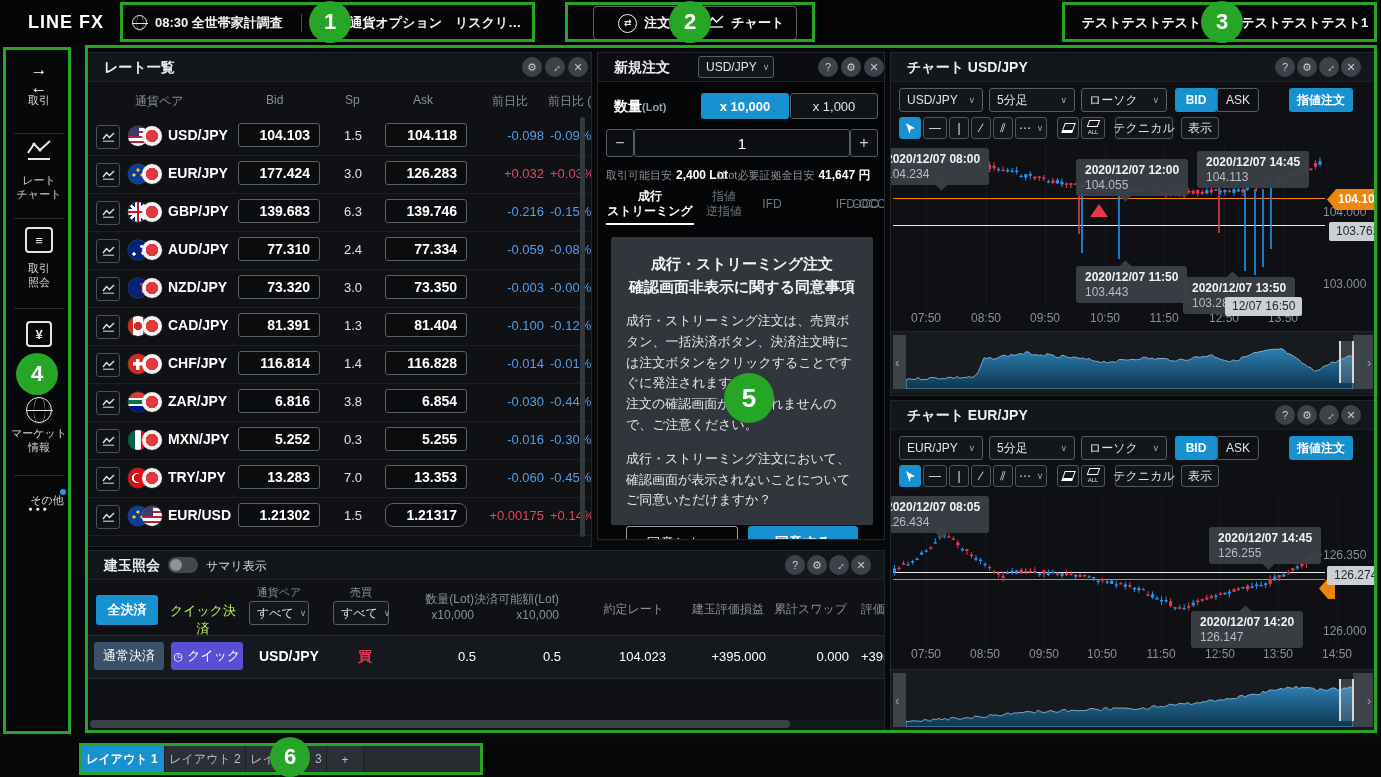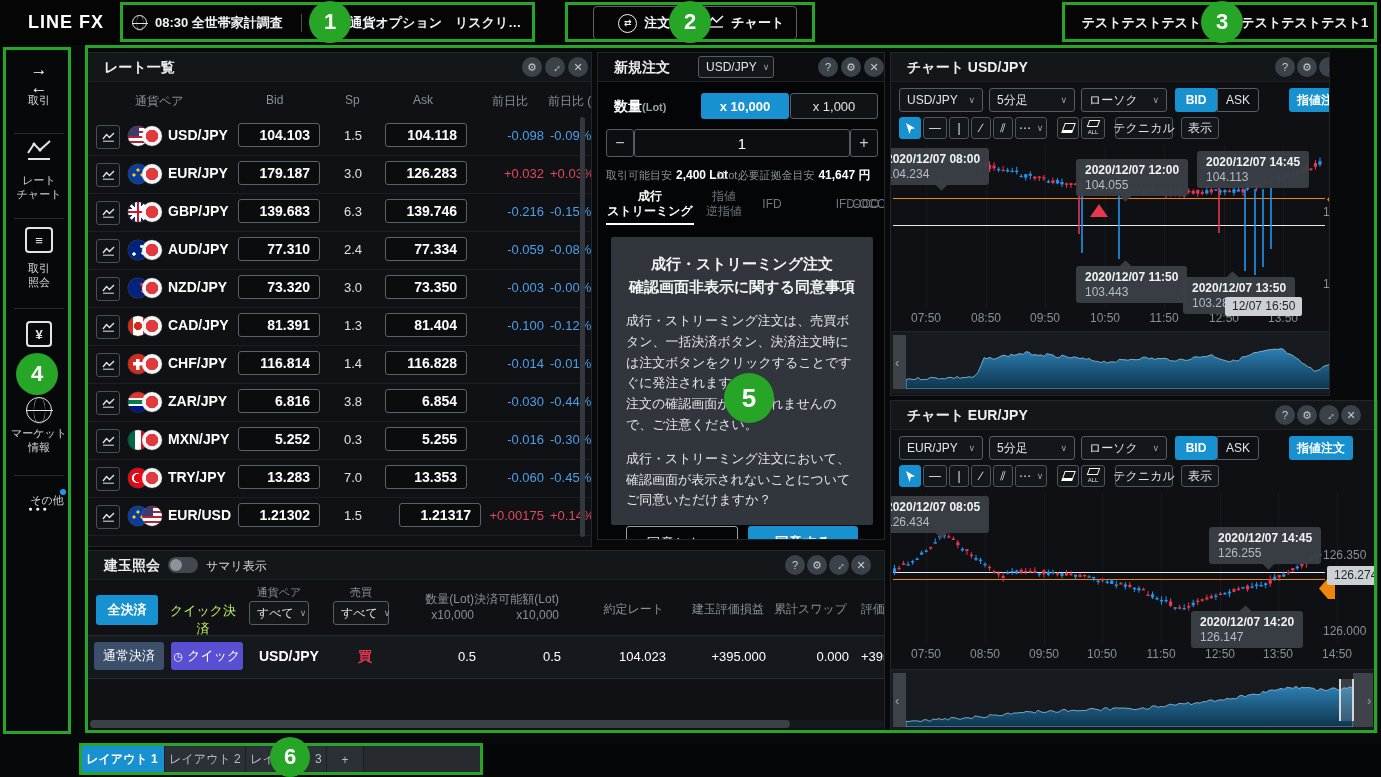--- a/index.html
+++ b/index.html
@@ -206,21 +206,21 @@
         <div class="rrow" style="top: 102px;">
           <div class="rbtn">
             <svg width="13" height="10" viewBox="0 0 13 10">
               <polyline points="1,7 4.5,2.5 7.5,5.5 12,1" fill="none" stroke="#dfe3e7" stroke-width="1.4"></polyline>
               <line x1="1" y1="9.2" x2="12" y2="9.2" stroke="#dfe3e7"></line>
             </svg>
           </div>
           <span class="fl fl-eu" style="left: 40px;"></span>
           <span class="fl fl-jp" style="left: 54px; z-index: 2;"></span>
           <div class="pairname">EUR/JPY</div>
-          <div class="pricebox" style="left: 150px;">179.187</div>
+          <div class="pricebox" style="left: 150px;">177.424</div>
           <div class="spv" style="left: 245px; width: 40px; text-align: center;">3.0</div>
           <div class="pricebox" style="left: 297px;">126.283</div>
           <div class="chg pos" style="left: 386px;">+0.032</div>
           <div class="pct pos" style="left: 462px;">+0.03%</div>
         </div>
         <div class="rrow" style="top: 140px;">
           <div class="rbtn">
             <svg width="13" height="10" viewBox="0 0 13 10">
               <polyline points="1,7 4.5,2.5 7.5,5.5 12,1" fill="none" stroke="#dfe3e7" stroke-width="1.4"></polyline>
               <line x1="1" y1="9.2" x2="12" y2="9.2" stroke="#dfe3e7"></line>
@@ -352,21 +352,21 @@
             <svg width="13" height="10" viewBox="0 0 13 10">
               <polyline points="1,7 4.5,2.5 7.5,5.5 12,1" fill="none" stroke="#dfe3e7" stroke-width="1.4"></polyline>
               <line x1="1" y1="9.2" x2="12" y2="9.2" stroke="#dfe3e7"></line>
             </svg>
           </div>
           <span class="fl fl-eu" style="left: 40px;"></span>
           <span class="fl fl-us" style="left: 54px; z-index: 2;"></span>
           <div class="pairname">EUR/USD</div>
           <div class="pricebox" style="left: 150px;">1.21302</div>
           <div class="spv" style="left: 245px; width: 40px; text-align: center;">1.5</div>
-          <div class="pricebox" style="left: 311px;">1.21317</div>
+          <div class="pricebox" style="left: 297px; border-radius: 8px;">1.21317</div>
           <div class="chg pos" style="left: 386px;">+0.00175</div>
           <div class="pct pos" style="left: 462px;">+0.14%</div>
         </div>
       </div>
     <div class="vscroll"></div>
   </div>
 
   <div class="panel" id="order-panel" style="left:597px;top:52px;width:288px;height:488px;">
     <div class="phead" style="background:#0b0d10;"></div>
     <div class="ptitle">新規注文</div>
@@ -458,21 +458,21 @@
           <div class="pval" style="right: 120px; top: 13px;">+395.000</div>
           <div class="pval" style="right: 37px; top: 13px;">0.000</div>
           <div class="pval" style="left: 773px; top: 13px; width: 60px; text-align: left; overflow: hidden;">+395</div>
         </div>
     </div>
     <div class="hscroll">
         <span class="thumb"></span>
       </div>
   </div>
 
-  <div class="panel" id="chart-usd" style="left:890px;top:52px;width:440px;height:344px;background:#0e1013;">
+  <div class="panel" id="chart-usd" style="left:890px;top:52px;width:488px;height:344px;background:#0e1013;">
     <div class="phead"></div>
     <div class="ptitle">チャート USD/JPY</div>
   <div class="hicon" style="left: 384px;">?</div>
       <div class="hicon" style="left: 406px;">⚙</div>
       <div class="hicon" style="left: 428px;"><span class="diag">↔</span></div>
       <div class="hicon" style="left: 450px;">✕</div>
       <div class="sel" style="left: 8px; top: 35px; width: 84px; height: 24px;">
         <span>USD/JPY</span>
         <span class="caret">∨</span>
       </div>

